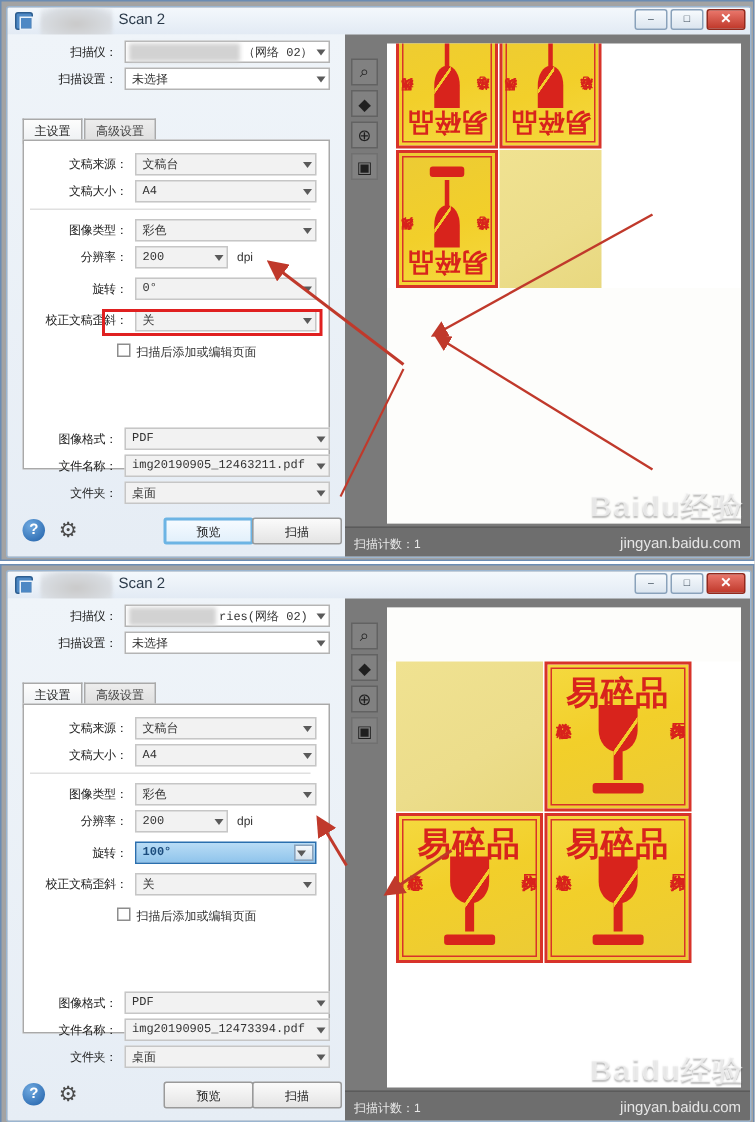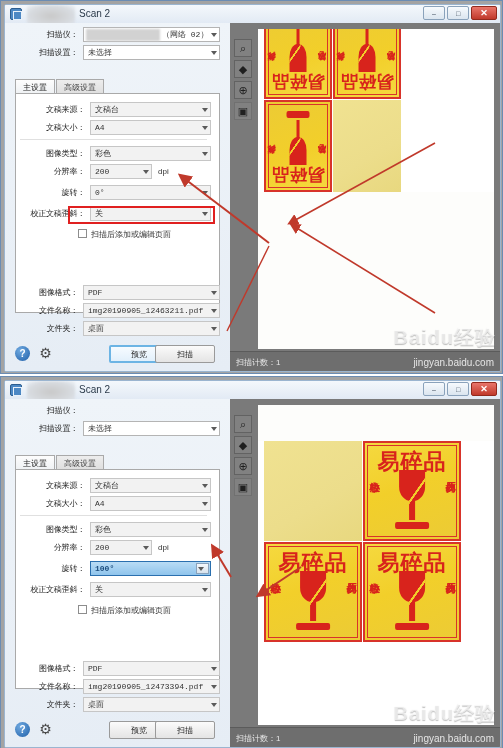--- a/index.html
+++ b/index.html
@@ -136,21 +136,21 @@
     position:absolute; left:33px; top:5px; width:15px; height:15px;
     color:#4a4a4a; font-size:14px; line-height:15px; text-align:center;
   }
   .btn {
     position:absolute; top:4px; width:60px; height:18px;
     border:1px solid #9a9a9a; border-radius:2px;
     background: linear-gradient(180deg,#fbfbfb 0%,#e4e4e4 100%);
     font-size:8px; color:#222; text-align:center; line-height:17px;
   }
   .btn.preview { left:88px; border:2px solid #6cb4e4; background: linear-gradient(180deg,#f6fbff 0%,#e2f0fb 100%); line-height:15px;margin-left:16px;}
-  .btn.scan { left:150px; }
+  .btn.scan { left:163px; }
 
   
   .rtoolbar { position:absolute; left:4px; top:16px; width:20px; }
   .ricon {
     width:18px; height:18px; margin-bottom:3px;
     display:flex; align-items:center; justify-content:center;
     color:#1f1f1f; font-size:11px;
     background: rgba(255,255,255,0.06);
     border:1px solid rgba(40,40,40,0.35);
   }
@@ -464,20 +464,25 @@
           </div>
       </div>
     </div>
 
     <div class="body-split">
       <div class="left-pane">
 
         <div class="topform">
           <div class="row">
             <div class="row-label">扫描仪：</div>
+            <div class="ctl">
+              <div class="scanner-blur" style="width:58px"></div>
+              <span class="val" style="margin-left:58px">ries(网络 02)</span>
+              <span class="arrow"></span>
+            </div>
           </div>
           <div class="row">
             <div class="row-label">扫描设置：</div>
             <div class="ctl">
               <span class="val">未选择</span>
               <span class="arrow"></span>
             </div>
           </div>
         </div>
 

